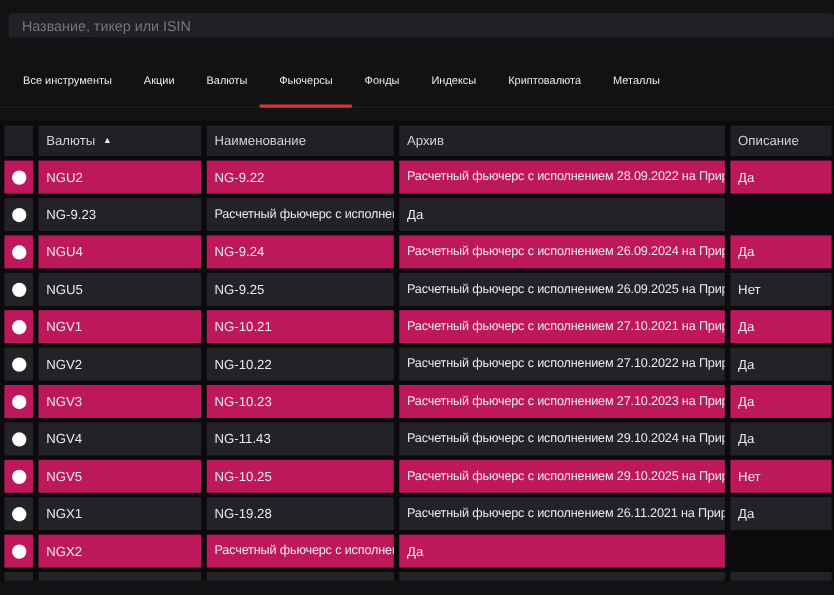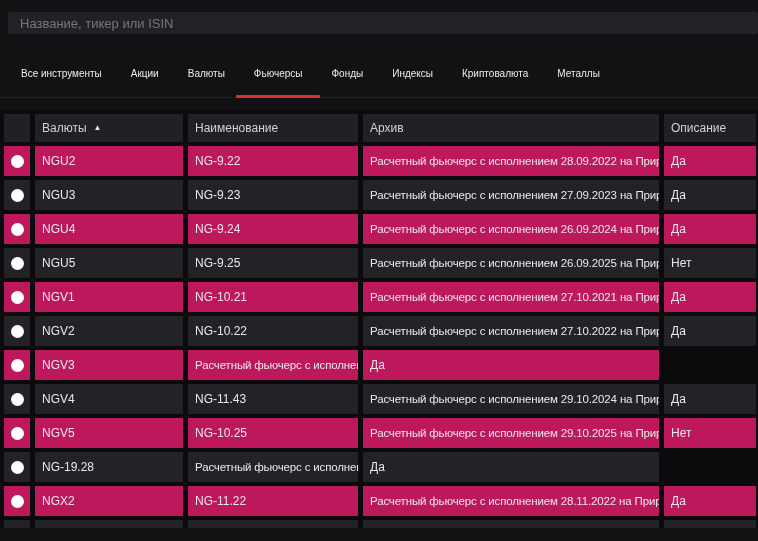--- a/index.html
+++ b/index.html
@@ -128,21 +128,20 @@
     </div>
     <div class="cell">NGU2</div>
     <div class="cell">NG-9.22</div>
     <div class="cell desc-cell">Расчетный фьючерс с исполнением 28.09.2022 на Прир...</div>
     <div class="cell">Да</div>
   </div>
       <div class="trow light">
     <div class="cell radio-cell">
       <span class="radio"></span>
     </div>
-    <div class="cell">NGU3</div>
     <div class="cell">NG-9.23</div>
     <div class="cell desc-cell">Расчетный фьючерс с исполнением 27.09.2023 на Прир...</div>
     <div class="cell">Да</div>
   </div>
       <div class="trow dark">
     <div class="cell radio-cell">
       <span class="radio"></span>
     </div>
     <div class="cell">NGU4</div>
     <div class="cell">NG-9.24</div>
@@ -174,20 +173,21 @@
     <div class="cell">NGV2</div>
     <div class="cell">NG-10.22</div>
     <div class="cell desc-cell">Расчетный фьючерс с исполнением 27.10.2022 на Прир...</div>
     <div class="cell">Да</div>
   </div>
       <div class="trow dark">
     <div class="cell radio-cell">
       <span class="radio"></span>
     </div>
     <div class="cell">NGV3</div>
+    <div class="cell">NG-10.23</div>
     <div class="cell desc-cell">Расчетный фьючерс с исполнением 27.10.2023 на Прир...</div>
     <div class="cell">Да</div>
   </div>
       <div class="trow light">
     <div class="cell radio-cell">
       <span class="radio"></span>
     </div>
     <div class="cell">NGV4</div>
     <div class="cell">NG-11.43</div>
     <div class="cell desc-cell">Расчетный фьючерс с исполнением 29.10.2024 на Прир...</div>
@@ -199,30 +199,30 @@
     </div>
     <div class="cell">NGV5</div>
     <div class="cell">NG-10.25</div>
     <div class="cell desc-cell">Расчетный фьючерс с исполнением 29.10.2025 на Прир...</div>
     <div class="cell">Нет</div>
   </div>
       <div class="trow light">
     <div class="cell radio-cell">
       <span class="radio"></span>
     </div>
+    <div class="cell">NGX1</div>
     <div class="cell">NG-19.28</div>
     <div class="cell desc-cell">Расчетный фьючерс с исполнением 26.11.2021 на Прир...</div>
     <div class="cell">Да</div>
   </div>
       <div class="trow dark">
     <div class="cell radio-cell">
       <span class="radio"></span>
     </div>
     <div class="cell">NGX2</div>
-    <div class="cell">NG-11.22</div>
     <div class="cell desc-cell">Расчетный фьючерс с исполнением 28.11.2022 на Прир...</div>
     <div class="cell">Да</div>
   </div>
       <div class="trow light">
     <div class="cell radio-cell">
       
     </div>
     <div class="cell"></div>
     <div class="cell"></div>
     <div class="cell desc-cell"></div>

